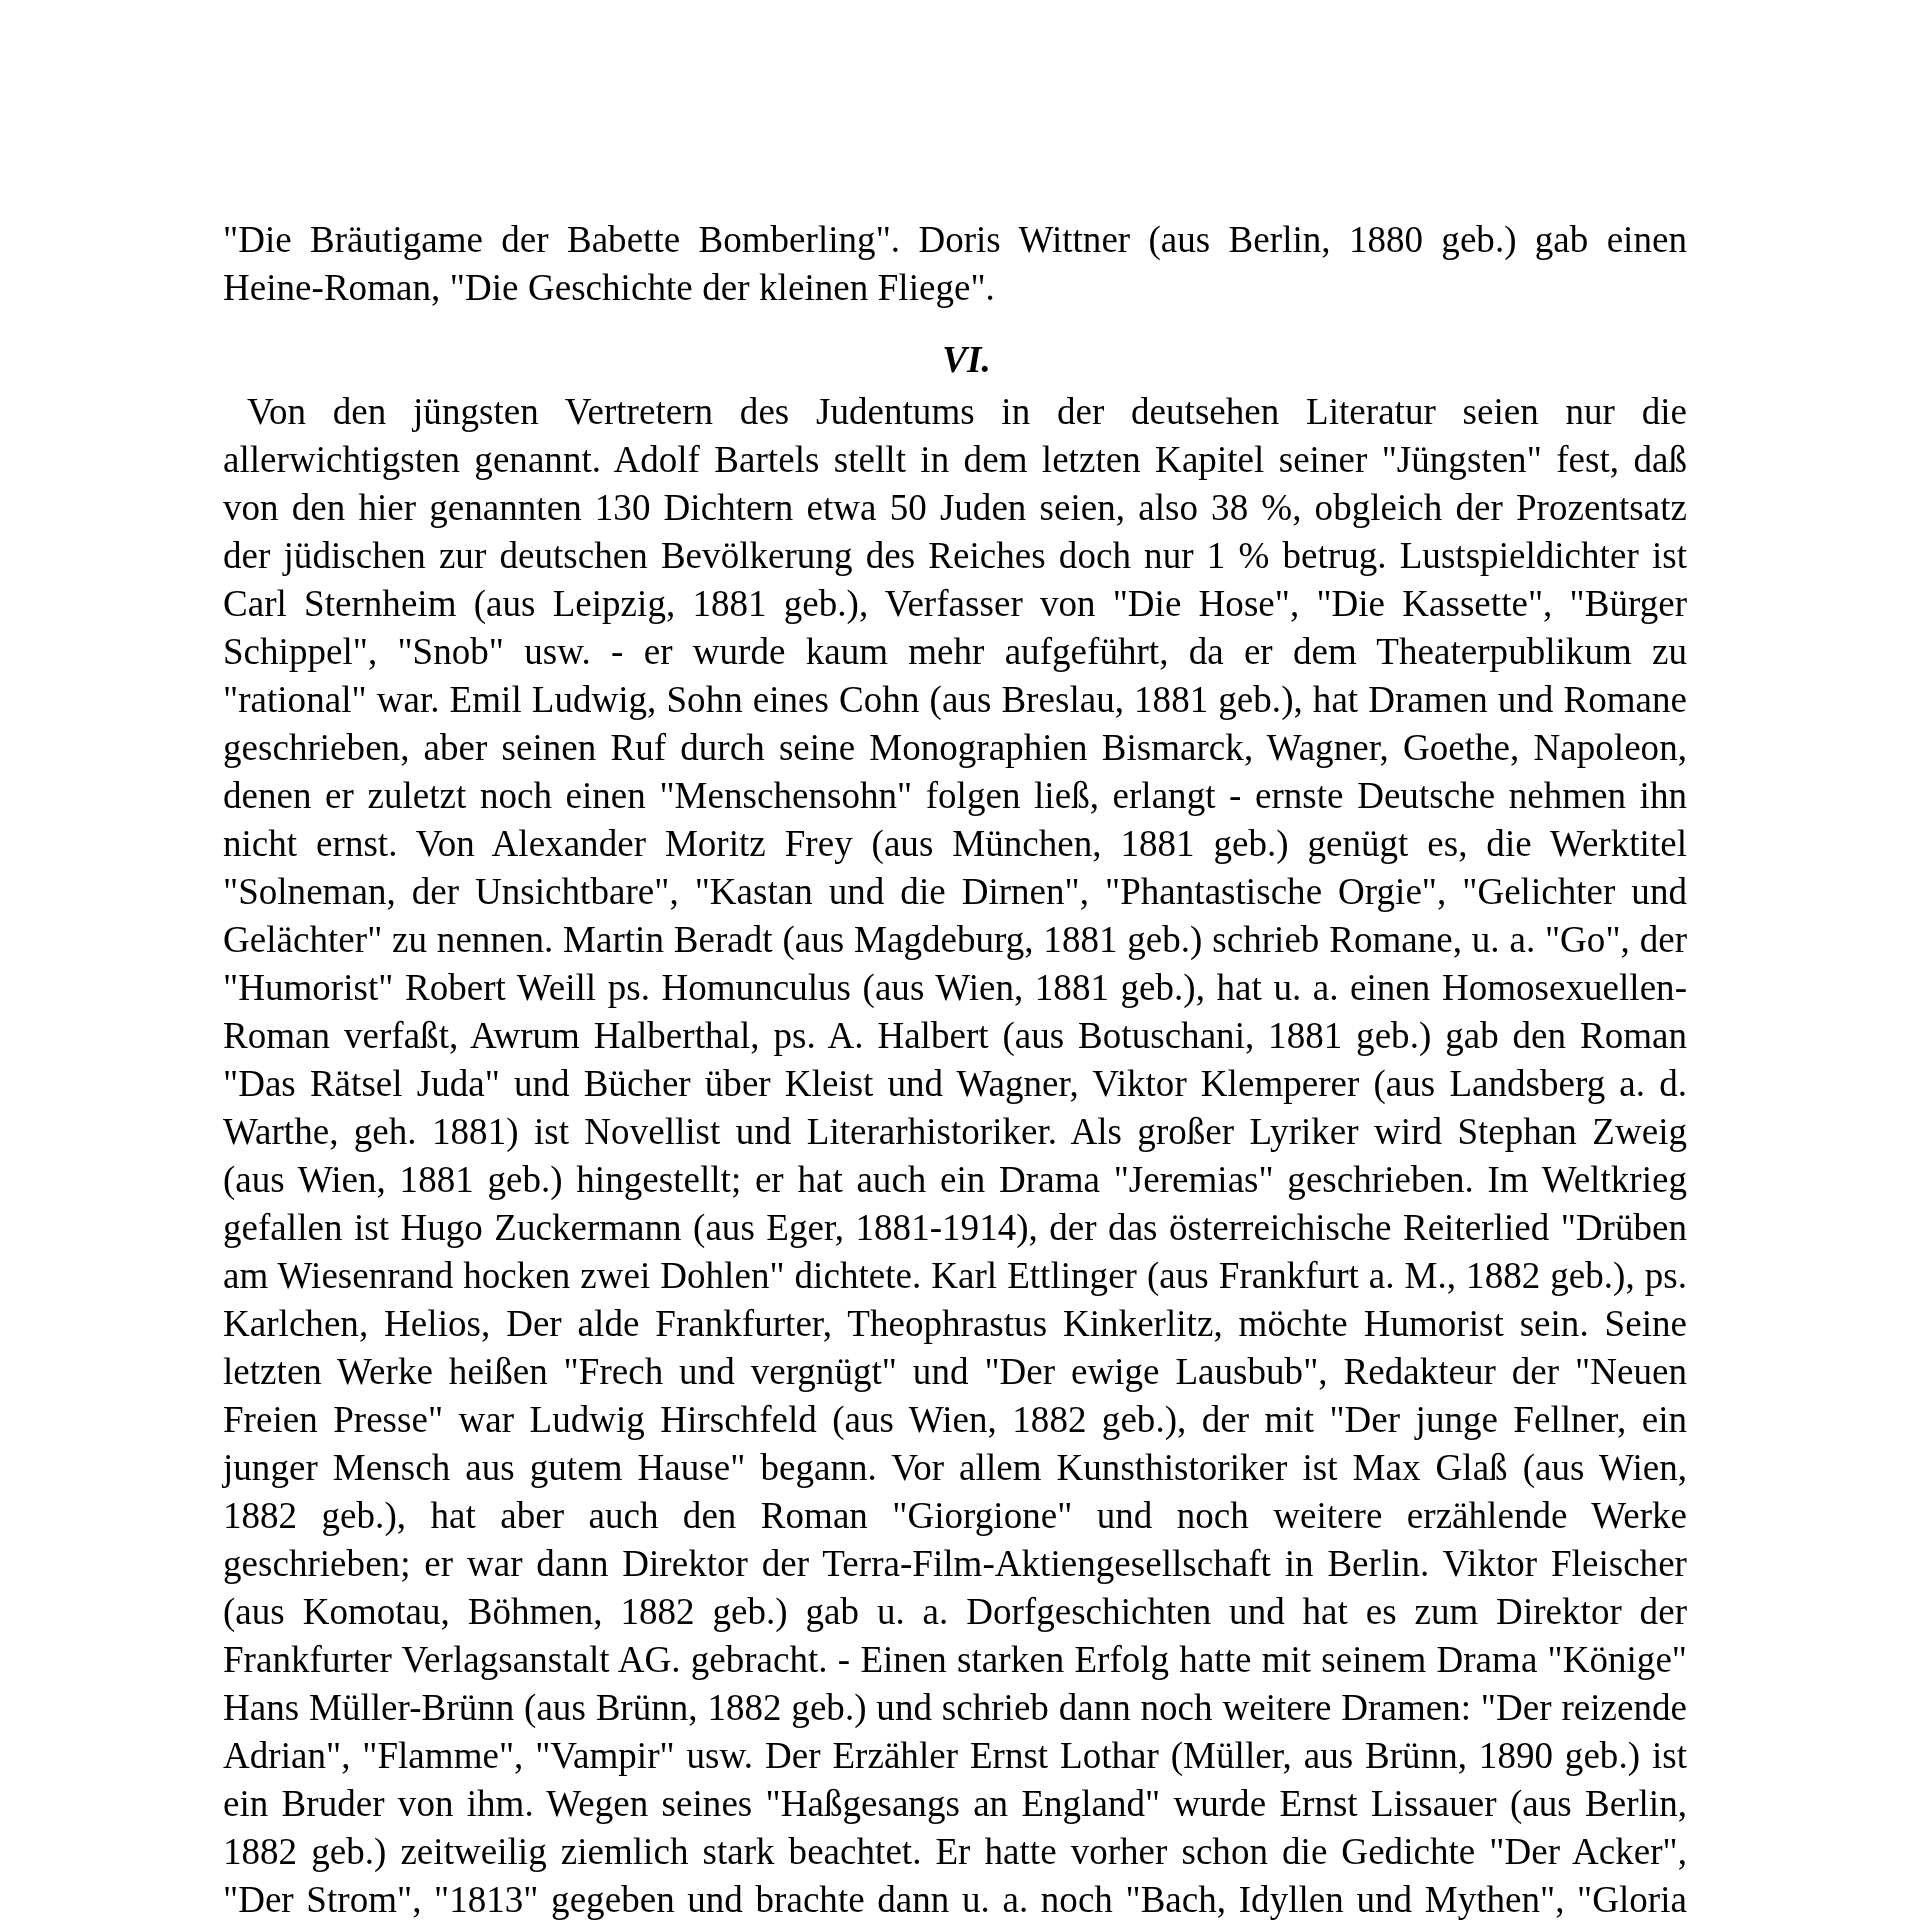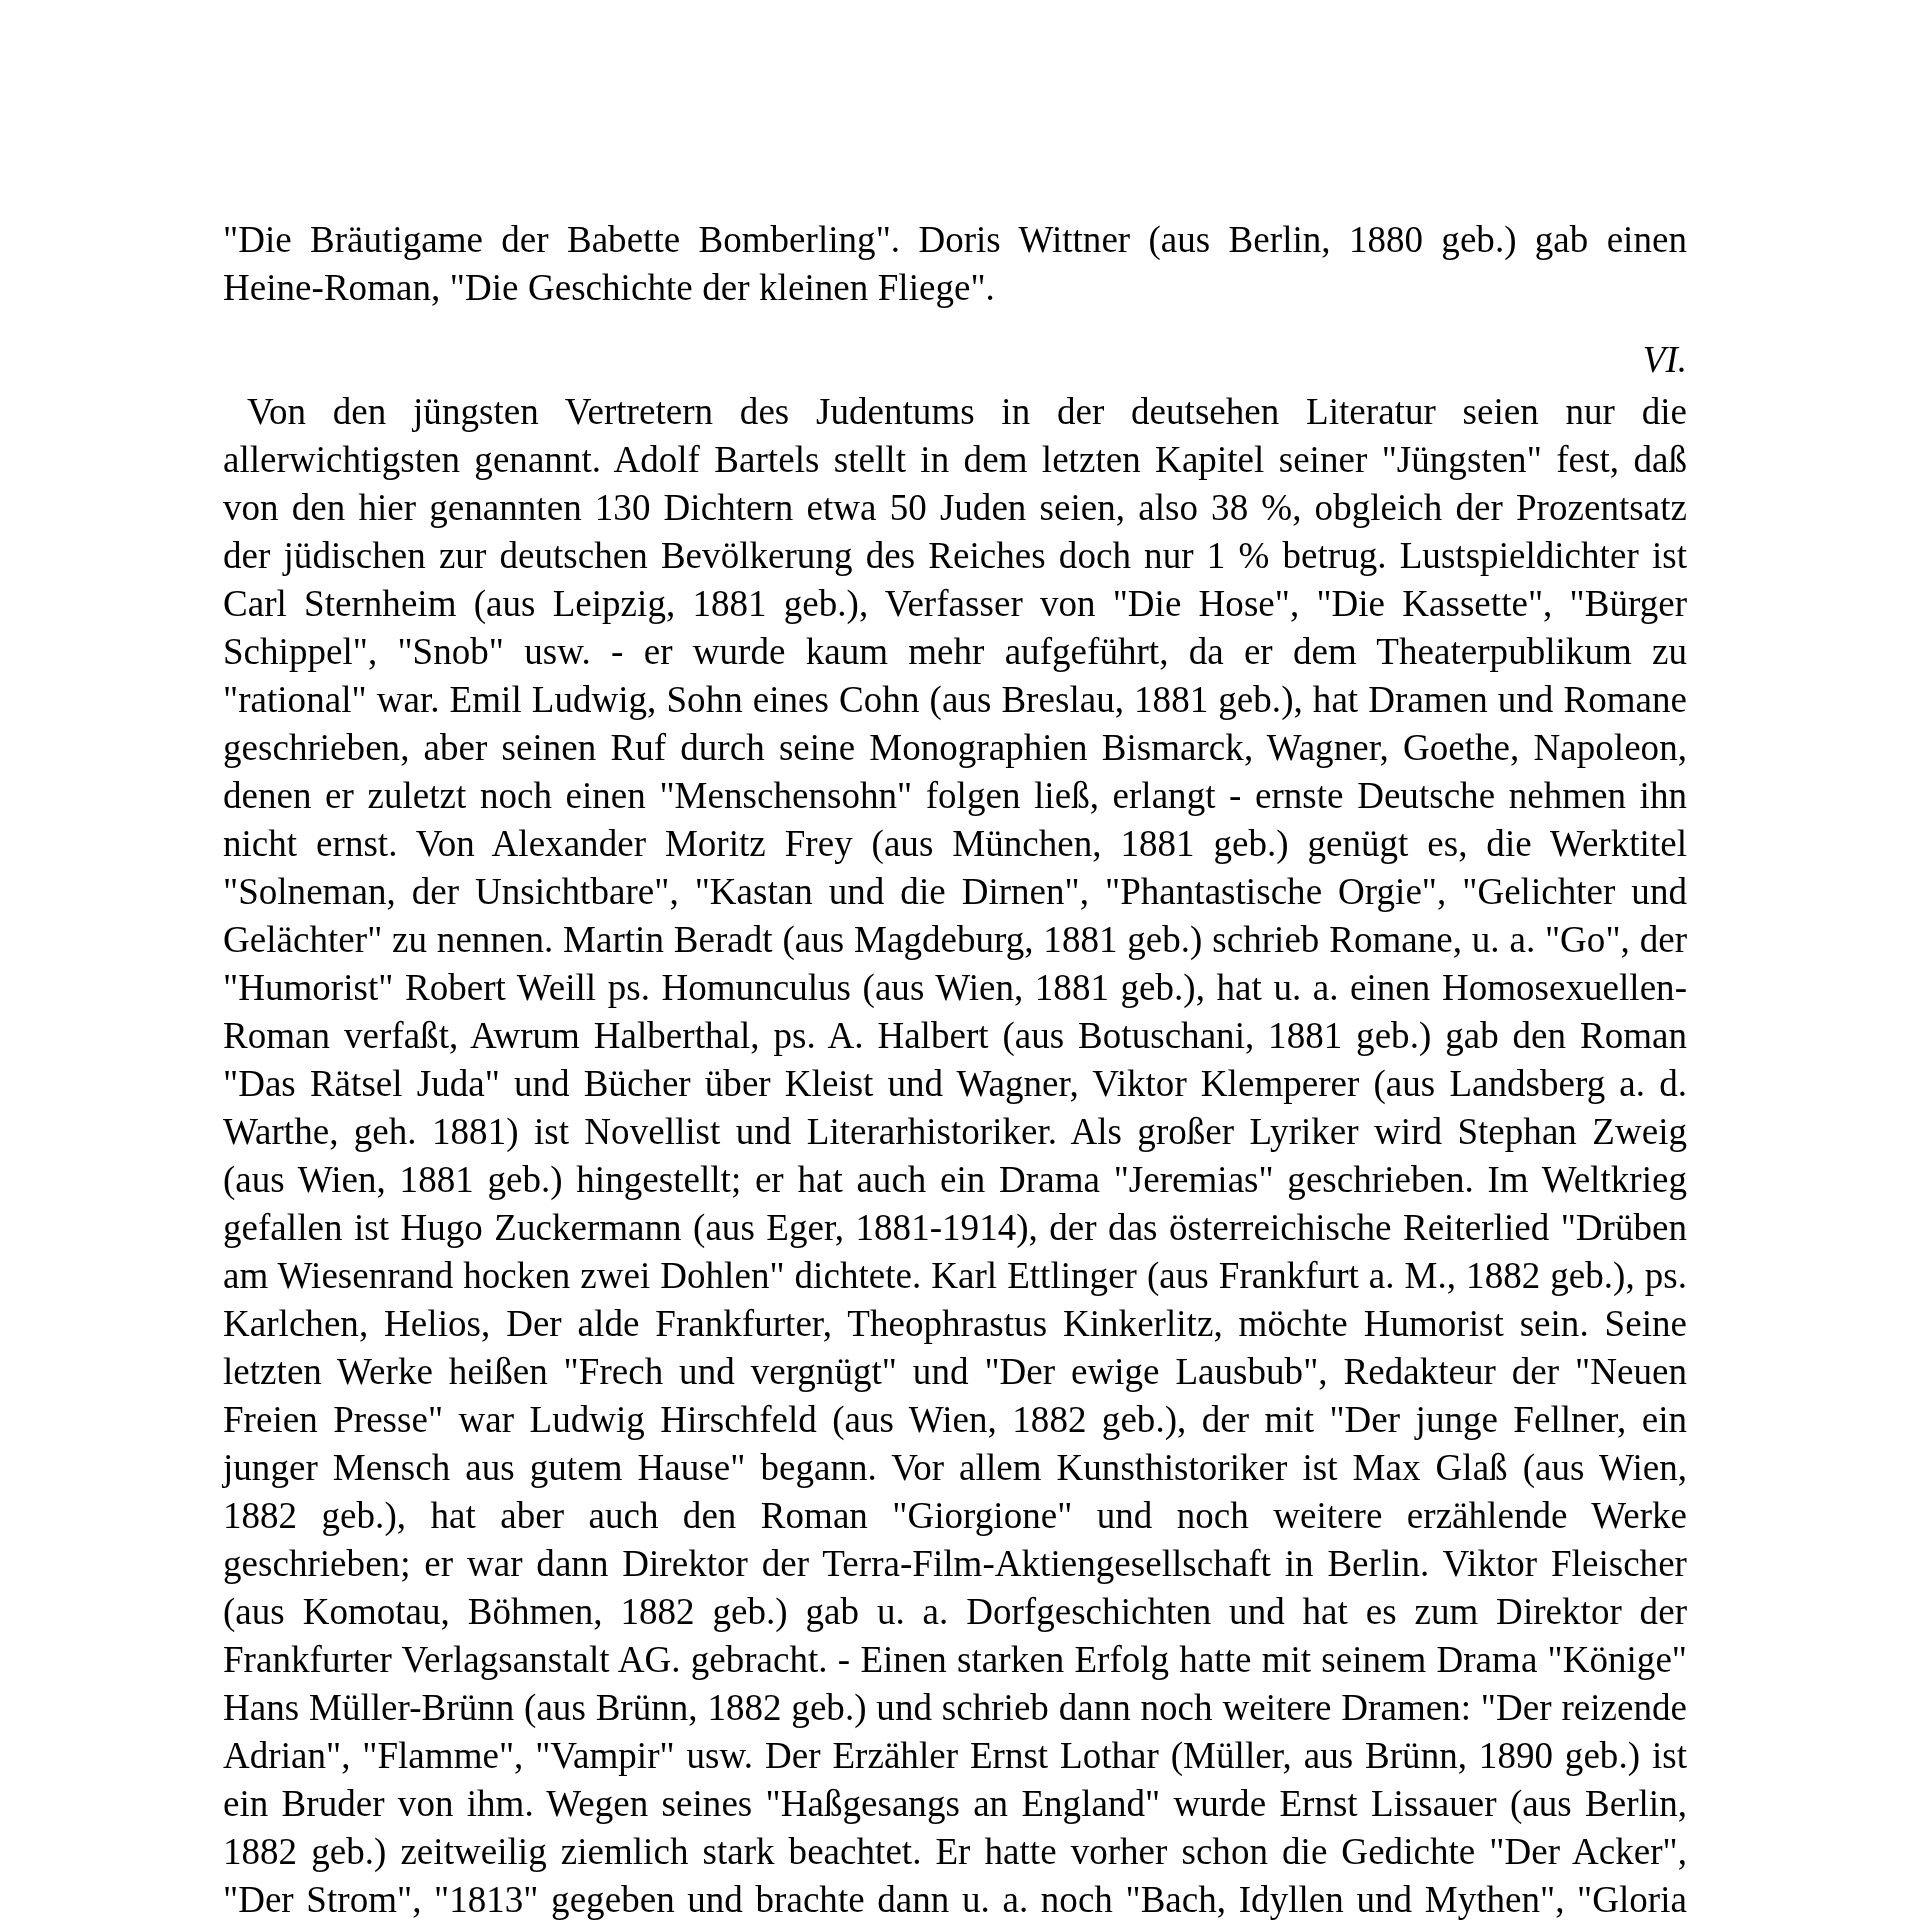--- a/index.html
+++ b/index.html
@@ -42,22 +42,22 @@
     text-indent: 0;
   }
   .para.indented {
     text-indent: 24px;
   }
   .section-heading {
     margin: 0;
     font-size: 37px;
     line-height: 48px;
     font-style: italic;
-    font-weight: normal;
-    text-align: right;
+    font-weight: bold;
+    text-align: center;
     text-indent: 23px;
   }
   .spacer-heading {
     height: 24px;
   }
   .spacer-after-heading {
     height: 3.9px;
   }
   
   .para.continues::after {

